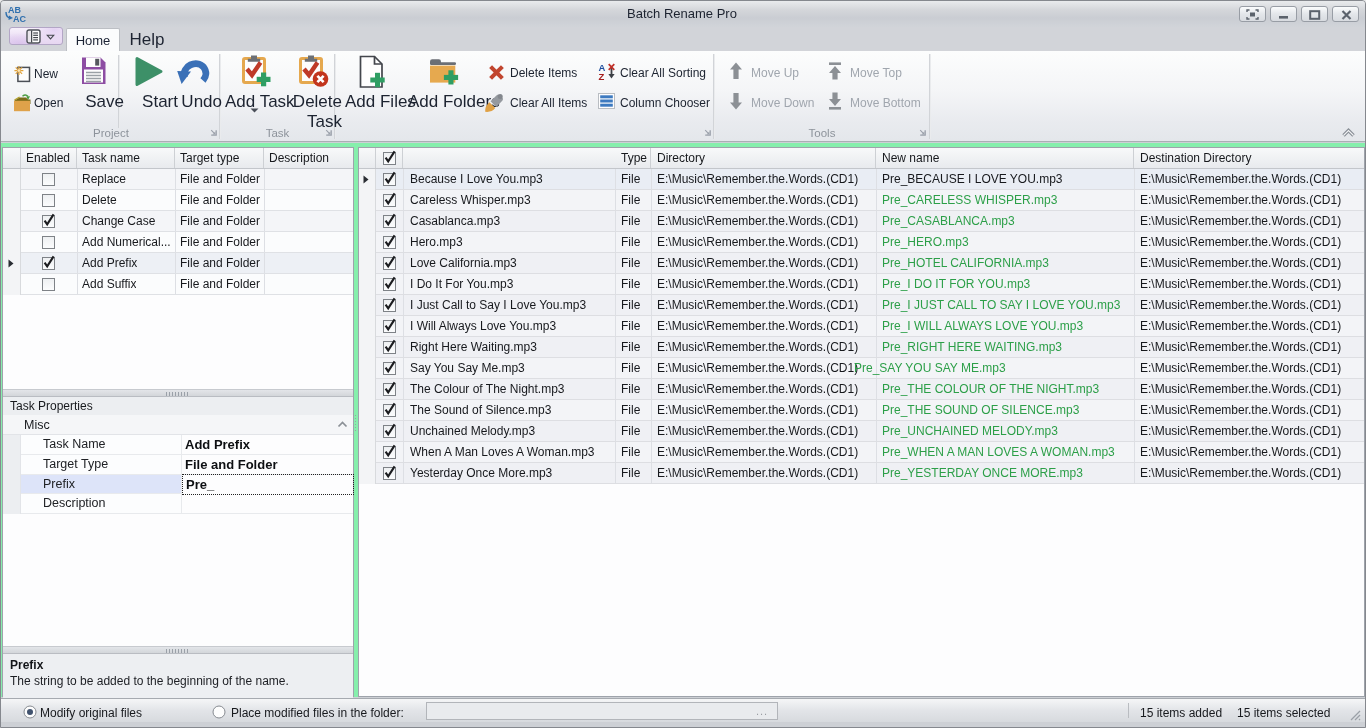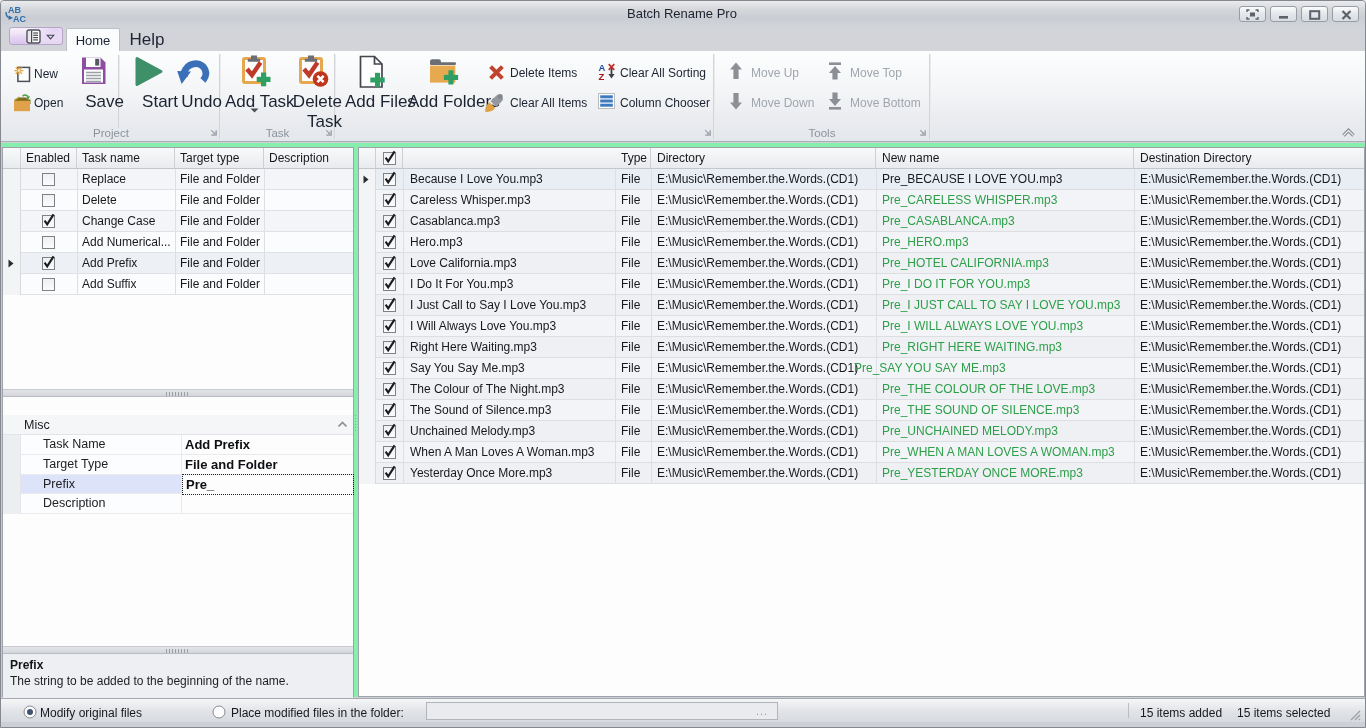--- a/index.html
+++ b/index.html
@@ -297,20 +297,21 @@
         <div class="gcell" style="left:79px">Add Suffix</div>
         <div class="gcell" style="left:177px">File and Folder</div>
       </div>
  <div class="ind" style="top:21px;height:126px;width:18px"></div>
  <svg class="a" style="left:5px;top:111px;z-index:3" width="6" height="9" viewBox="0 0 6 9">
         <path d="M0.5 0.5 L5.5 4.5 L0.5 8.5 Z" fill="#2a2d33"></path>
       </svg>
  <div class="splitter" style="left:0;top:241px;width:350px;height:8px">
         <div class="grip" style="left:163px;top:2px"></div>
       </div>
+ <div class="a" style="left:0;top:249px;width:350px;height:18px;background:#eceef1;font-size:12px;color:#17191d;line-height:18px;padding-left:7px">Task Properties</div>
  <div class="a" style="left:0;top:267px;width:350px;height:20px;background:#f5f6f8;border-bottom:1px solid #e2e4e8;font-size:12.5px;color:#17191d;line-height:20px;padding-left:21px">Misc</div>
  <svg class="a" style="left:334px;top:273px" width="11" height="7" viewBox="0 0 11 7">
         <path d="M1.5 5.5 L5.5 1.5 L9.5 5.5" stroke="#8b9096" stroke-width="1.7" fill="none"></path>
       </svg>
  <div class="a" style="left:0;top:287px;width:18px;height:79px;background:#eceef1;border-right:1px solid #e2e4e8"></div>
  <div class="a" style="left:18px;top:287px;width:161px;height:20px;border-bottom:1px solid #e8eaed;border-right:1px solid #e8eaed;font-size:12.5px;color:#202226;line-height:19px;padding-left:22px;background:#fcfdfe">Task Name</div>
  <div class="a" style="left:179px;top:287px;width:171px;height:20px;border-bottom:1px solid #e8eaed;font-size:13px;font-weight:bold;color:#0d0f12;line-height:19px;padding-left:3px">Add Prefix</div>
  <div class="a" style="left:18px;top:307px;width:161px;height:20px;border-bottom:1px solid #e8eaed;border-right:1px solid #e8eaed;font-size:12.5px;color:#202226;line-height:19px;padding-left:22px;background:#fcfdfe">Target Type</div>
  <div class="a" style="left:179px;top:307px;width:171px;height:20px;border-bottom:1px solid #e8eaed;font-size:13px;font-weight:bold;color:#0d0f12;line-height:19px;padding-left:3px">File and Folder</div>
  <div class="a" style="left:18px;top:327px;width:161px;height:19px;border-bottom:1px solid #e8eaed;border-right:1px solid #e8eaed;font-size:12.5px;color:#202226;line-height:18px;padding-left:22px;background:#dde4f9">Prefix</div>
@@ -489,21 +490,21 @@
         <div class="gcell" style="left:781px">E:\Music\Remember.the.Words.(CD1)</div>
       </div>
  <div class="cbx" style="left:24px;top:235px"></div>
  <svg class="a" style="left:23px;top:231px" width="16" height="17" viewBox="0 0 16 17">
         <path d="M3.6 9.6 L6.2 13.4 L12.6 3.4" stroke="#1b1c1f" stroke-width="2.1" fill="none"></path>
       </svg>
  <div class="grow" style="top:231px">
         <div class="gcell" style="left:51px;width:200px">The Colour of The Night.mp3</div>
         <div class="gcell" style="left:262px">File</div>
         <div class="gcell" style="left:298px">E:\Music\Remember.the.Words.(CD1)</div>
-        <div class="gcell green" style="left:523px;width:250px">Pre_THE COLOUR OF THE LOVE.mp3</div>
+        <div class="gcell green" style="left:523px;width:250px">Pre_THE COLOUR OF THE NIGHT.mp3</div>
         <div class="gcell" style="left:781px">E:\Music\Remember.the.Words.(CD1)</div>
       </div>
  <div class="cbx" style="left:24px;top:256px"></div>
  <svg class="a" style="left:23px;top:252px" width="16" height="17" viewBox="0 0 16 17">
         <path d="M3.6 9.6 L6.2 13.4 L12.6 3.4" stroke="#1b1c1f" stroke-width="2.1" fill="none"></path>
       </svg>
  <div class="grow" style="top:252px">
         <div class="gcell" style="left:51px;width:200px">The Sound of Silence.mp3</div>
         <div class="gcell" style="left:262px">File</div>
         <div class="gcell" style="left:298px">E:\Music\Remember.the.Words.(CD1)</div>

